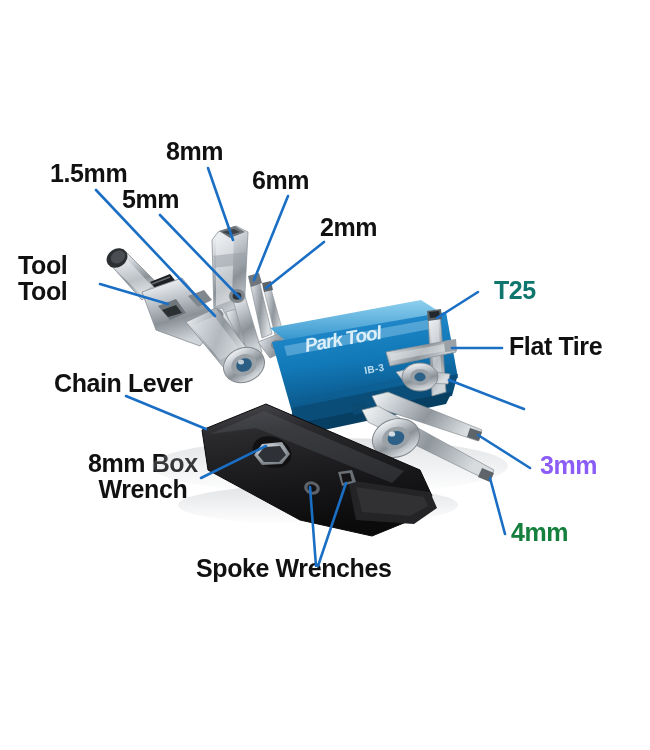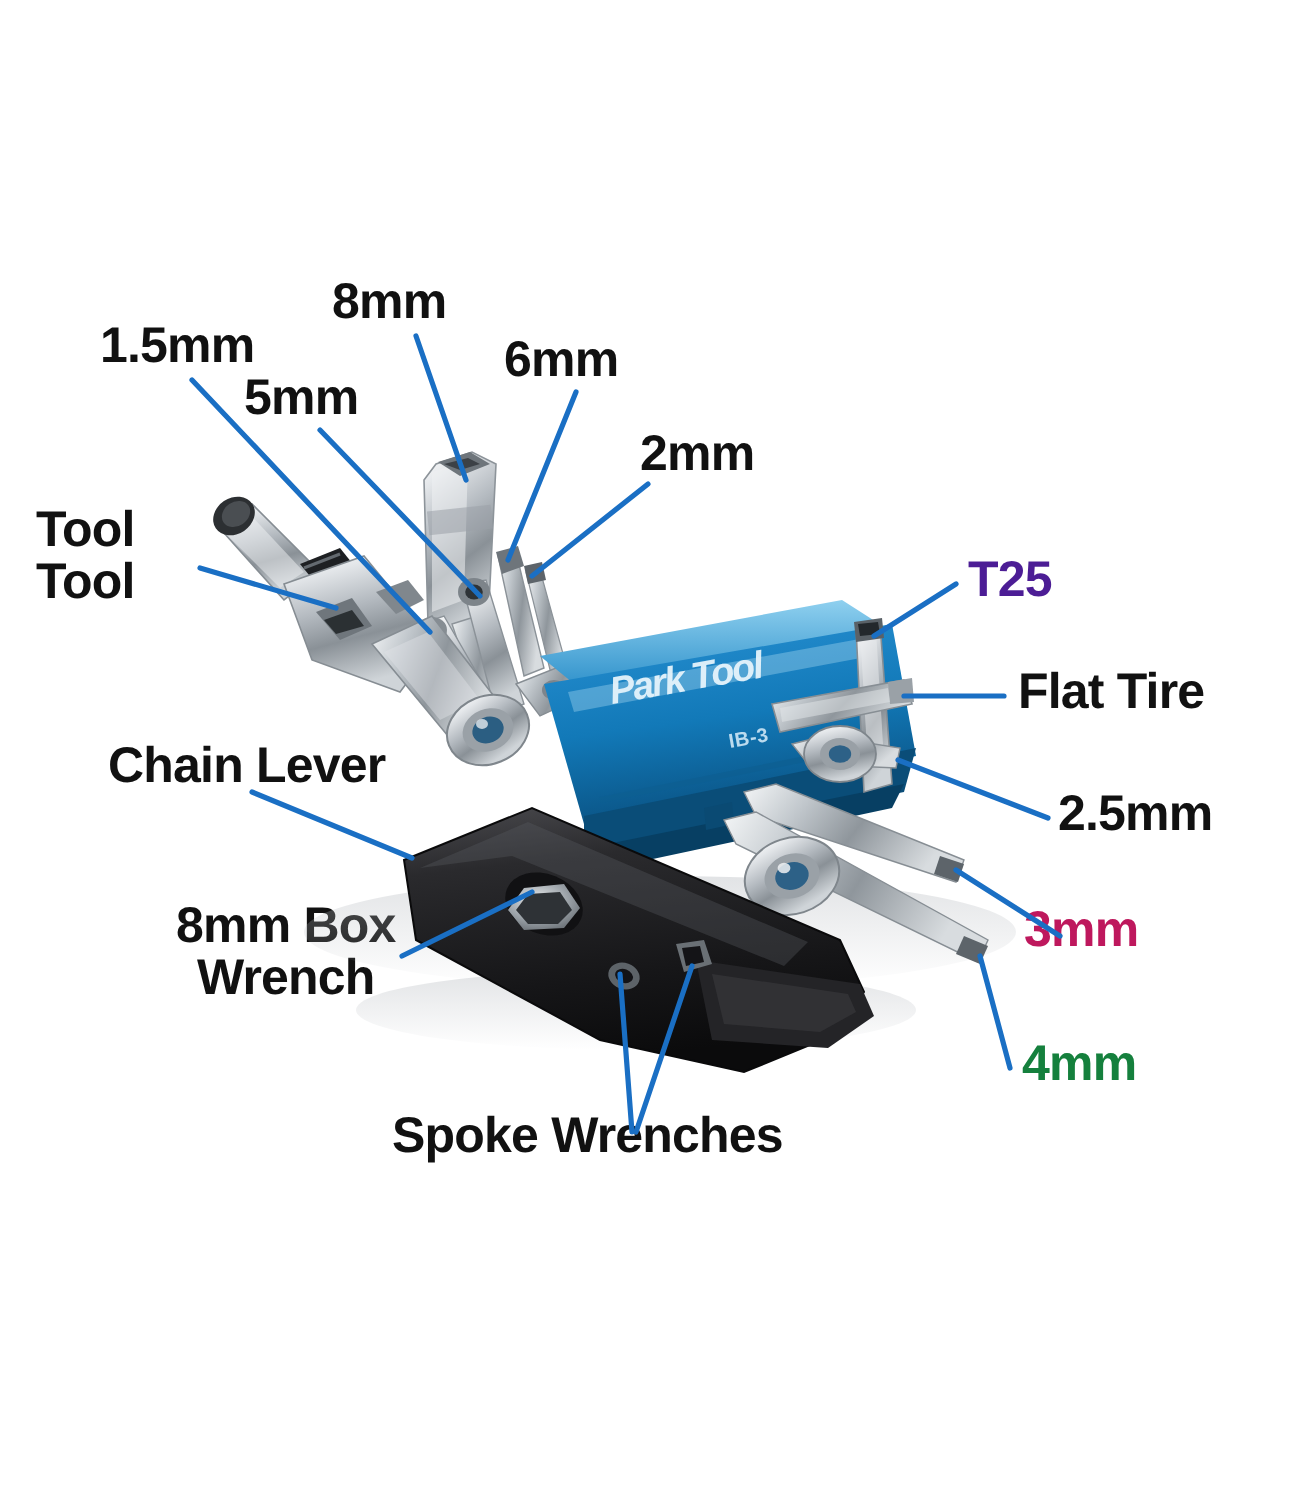--- a/index.html
+++ b/index.html
@@ -250,22 +250,21 @@
         <polyline points="318,566 346,483" stroke="#1a6fc4" stroke-width="2.6" fill="none"></polyline>
       </g>
   </svg>
 
   <div class="label two-line" style="left: 18px; top: 252px; color: rgb(17, 17, 17);"><div>Tool</div><div>Tool</div></div>
   <div class="label" style="left: 50px; top: 160px; color: rgb(17, 17, 17);"><div>1.5mm</div></div>
   <div class="label" style="left: 122px; top: 186px; color: rgb(17, 17, 17);"><div>5mm</div></div>
   <div class="label" style="left: 166px; top: 138px; color: rgb(17, 17, 17);"><div>8mm</div></div>
   <div class="label" style="left: 252px; top: 167px; color: rgb(17, 17, 17);"><div>6mm</div></div>
   <div class="label" style="left: 320px; top: 214px; color: rgb(17, 17, 17);"><div>2mm</div></div>
-  <div class="label" style="left: 484px; top: 277px; color: #4c1d95;"><div>T25</div></div>
+  <div class="label" style="left: 494px; top: 277px; color: #0f766e;"><div>T25</div></div>
   <div class="label" style="left: 509px; top: 333px; color: rgb(17, 17, 17);"><div>Flat Tire</div></div>
-  <div class="label" style="left: 529px; top: 394px; color: rgb(17, 17, 17);"><div>2.5mm</div></div>
-  <div class="label" style="left: 512px; top: 452px; color: #be185d;"><div>3mm</div></div>
+  <div class="label" style="left: 540px; top: 452px; color: #8b5cf6;"><div>3mm</div></div>
   <div class="label" style="left: 511px; top: 519px; color: #15803d;"><div>4mm</div></div>
   <div class="label" style="left: 54px; top: 370px; color: rgb(17, 17, 17);"><div>Chain Lever</div></div>
   <div class="label align-center two-line" style="left: 88px; top: 450px; color: rgb(17, 17, 17);"><div>8mm Box</div><div>Wrench</div></div>
   <div class="label" style="left: 196px; top: 555px; color: rgb(17, 17, 17);"><div>Spoke Wrenches</div></div>
 
 </div>
 
 </body></html>

